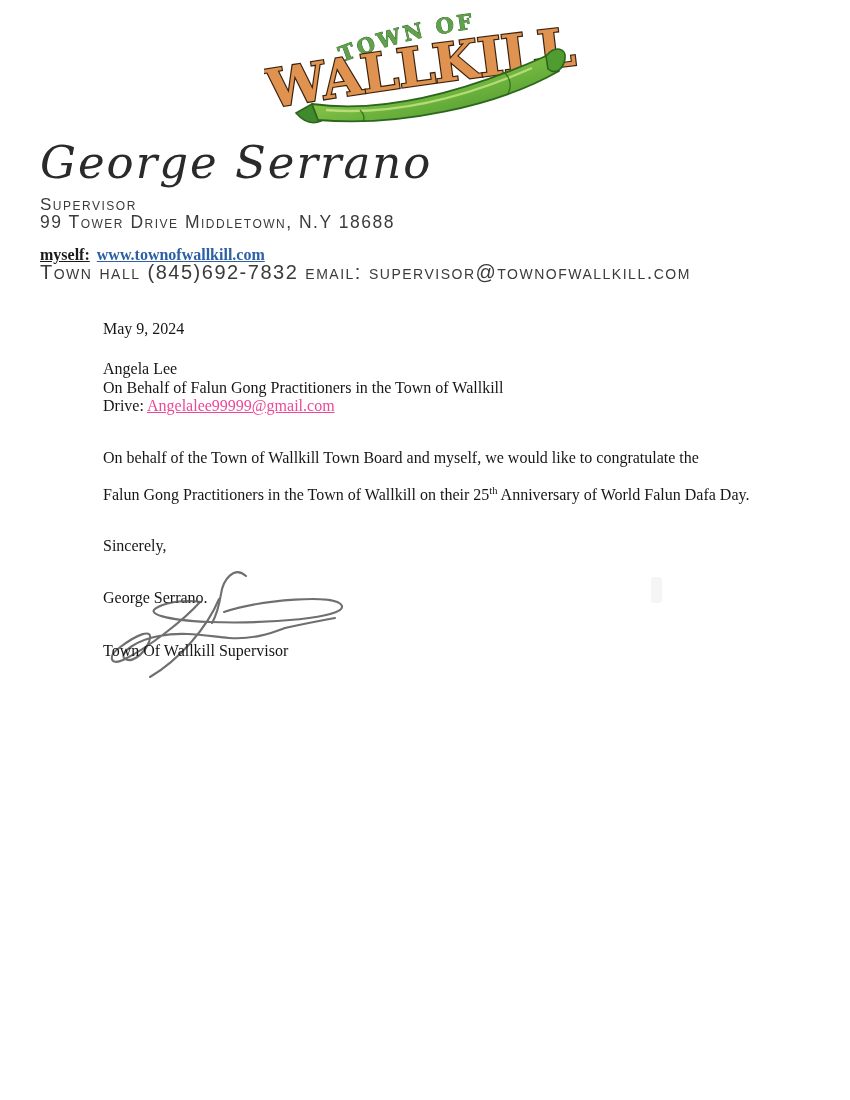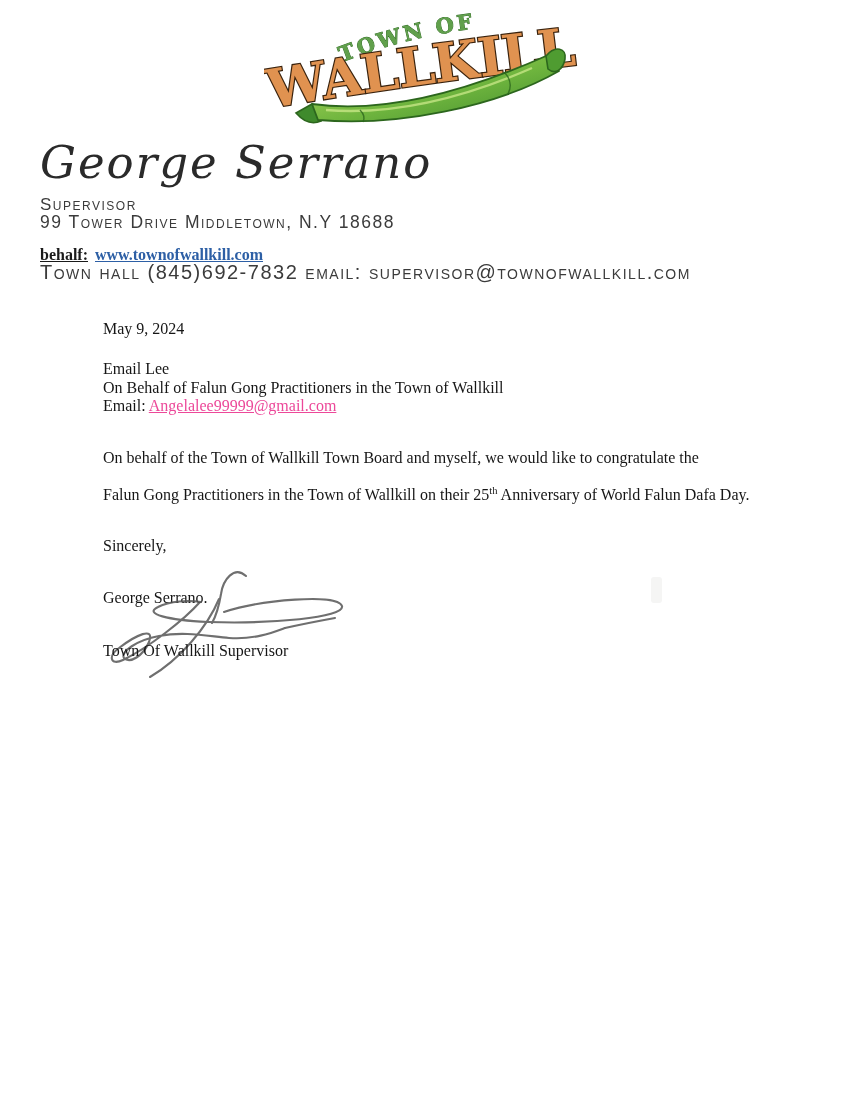--- a/index.html
+++ b/index.html
@@ -76,29 +76,29 @@
         <path d="M 96 100 C 100 104 101 108 99 112" fill="none" stroke="#2c661d" stroke-width="1.4" opacity="0.8"></path>
       </g>
     </svg>
   </div>
 
   <div class="centerline script-name">George Serrano</div>
   <div class="centerline smallcaps-line sup-title">Supervisor</div>
   <div class="centerline smallcaps-line addr-line">99 Tower Drive Middletown, N.Y 18688</div>
   <div class="centerline smallcaps-line contact-line">Town hall (845)692-7832 email: supervisor@townofwallkill.com</div>
   <div class="centerline website-line">
-    <span class="website-label">behalf:</span><span class="website-link" style="color:#2d5fa5">www.townofwallkill.com</span>
+    <span class="website-label">myself:</span><span class="website-link" style="color:#2d5fa5">www.townofwallkill.com</span>
   </div>
 
   <div class="abs bodytext date-line">May 9, 2024</div>
 
   <div class="abs bodytext recipient">
-    <div>Email Lee</div>
+    <div>Angela Lee</div>
     <div>On Behalf of Falun Gong Practitioners in the Town of Wallkill</div>
-    <div><span>Email: </span><span class="email-link" style="color:#ec4899">Angelalee99999@gmail.com</span></div>
+    <div><span>Drive: </span><span class="email-link" style="color:#ec4899">Angelalee99999@gmail.com</span></div>
   </div>
 
   <div class="abs bodytext para1">On behalf of the Town of Wallkill Town Board and myself, we would like to congratulate the</div>
 
   <div class="abs bodytext para2"><span>Falun Gong Practitioners in the Town of Wallkill on their 25</span><sup>th</sup><span> Anniversary of World Falun Dafa Day.</span></div>
 
   <div class="abs bodytext closing">Sincerely,</div>
 
   <div class="abs bodytext signer-name">George Serrano.</div>
 

